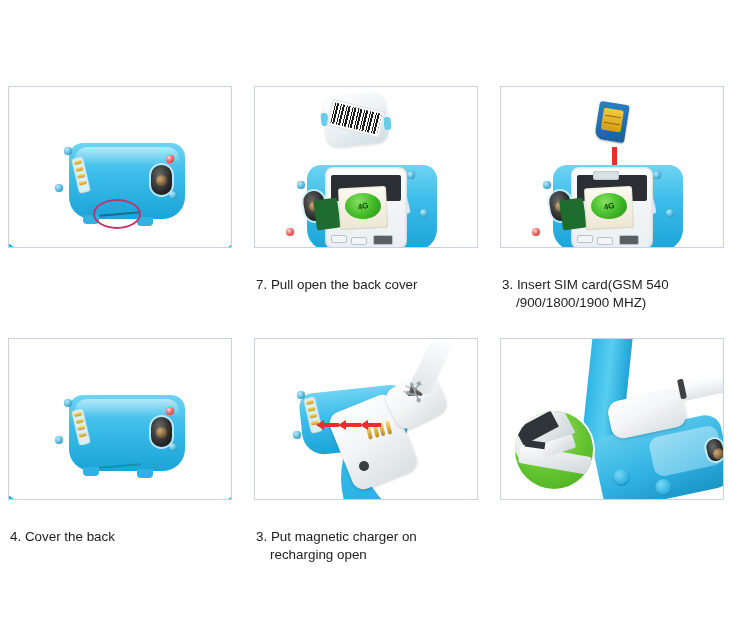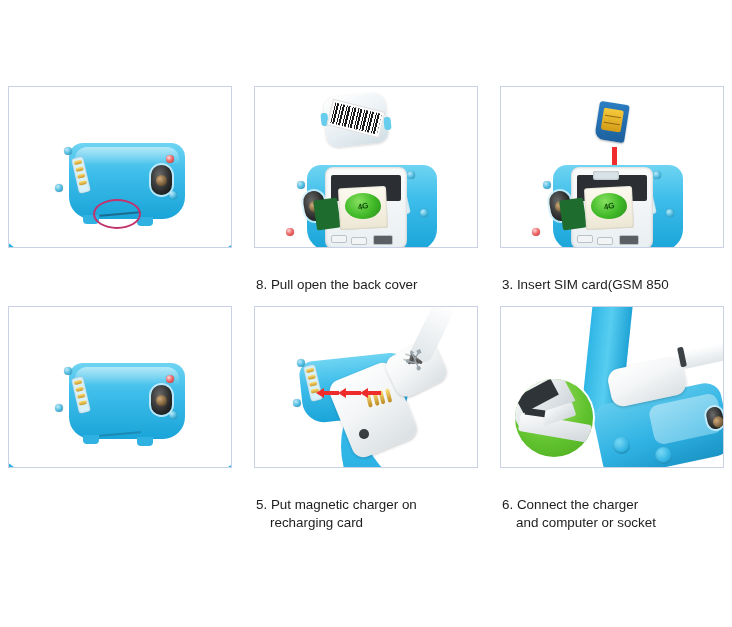--- a/index.html
+++ b/index.html
@@ -398,21 +398,21 @@
           <div class="battery" style="left:84px;top:100px;width:48px;height:42px;transform:rotate(-3deg);"></div>
           <div class="batt-sticker" style="left:90px;top:106px;width:36px;height:26px;">
             <span>4G</span>
           </div>
           <div class="port" style="left:76px;top:148px;width:16px;height:8px;"></div>
           <div class="port" style="left:96px;top:150px;width:16px;height:8px;"></div>
           <div class="port" style="left:118px;top:148px;width:20px;height:10px;background:#5a5f63;"></div>
         </div>
       </div>
       <div class="caption">
-        <span>8. Pull open the back cover</span>
+        <span>7. Pull open the back cover</span>
       </div>
     </div>
 
     <div class="step">
       <div class="photo">
         <div class="scene">
           <div class="band" style="left:-62px;top:58px;width:352px;height:240px;"></div>
           <div class="band" style="left:-38px;top:38px;width:304px;height:212px;background:#ffffff;"></div>
 
           <div class="simcard" style="left:96px;top:16px;">
@@ -440,21 +440,22 @@
           <div class="battery" style="left:84px;top:100px;width:48px;height:42px;transform:rotate(-3deg);"></div>
           <div class="batt-sticker" style="left:90px;top:106px;width:36px;height:26px;">
             <span>4G</span>
           </div>
           <div class="port" style="left:76px;top:148px;width:16px;height:8px;"></div>
           <div class="port" style="left:96px;top:150px;width:16px;height:8px;"></div>
           <div class="port" style="left:118px;top:148px;width:20px;height:10px;background:#5a5f63;"></div>
         </div>
       </div>
       <div class="caption">
-        <span>3. Insert SIM card(GSM 850</span>
+        <span>3. Insert SIM card(GSM 540</span>
+        <span class="ln2">/900/1800/1900 MHZ)</span>
       </div>
     </div>
 
     <div class="step">
       <div class="photo">
         <div class="scene">
           <div class="band" style="left:-66px;top:-4px;width:356px;height:244px;"></div>
           <div class="band" style="left:-42px;top:-24px;width:308px;height:214px;background:#ffffff;"></div>
           <div class="band-shine" style="left:-54px;top:4px;width:330px;height:90px;opacity:.5;"></div>
           <div class="w-body" style="left:60px;top:56px;width:116px;height:76px;"></div>
@@ -467,20 +468,23 @@
           <div class="screw" style="left:160px;top:104px;"></div>
           <div class="pins" style="left:66px;top:70px;">
             <i></i>
               <i></i>
               <i></i>
               <i></i>
           </div>
           <div class="sensor" style="left:142px;top:78px;"></div>
           <div class="gap-line" style="left:90px;top:126px;width:42px;opacity:.5;"></div>
         </div>
+      </div>
+      <div class="caption">
+        <span>4. Cover the back</span>
       </div>
     </div>
 
     <div class="step">
       <div class="photo">
         <div class="scene">
 
           <div class="band" style="left:-78px;top:-14px;width:300px;height:250px;"></div>
           <div class="band" style="left:-56px;top:-36px;width:256px;height:222px;background:#ffffff;"></div>
           <div class="band" style="left:86px;top:34px;width:260px;height:210px;"></div>
@@ -518,22 +522,22 @@
               <i></i>
           </div>
           <div class="btn-blue" style="left:104px;top:122px;width:10px;height:10px;background:#3a3f42;"></div>
 
           <div class="arrow-left" style="left:68px;top:84px;width:16px;"></div>
           <div class="arrow-left" style="left:90px;top:84px;width:16px;"></div>
           <div class="arrow-left" style="left:112px;top:84px;width:14px;"></div>
         </div>
       </div>
       <div class="caption">
-        <span>5. Put magnetic charger on</span>
-        <span class="ln2">recharging card</span>
+        <span>3. Put magnetic charger on</span>
+        <span class="ln2">recharging open</span>
       </div>
     </div>
 
     <div class="step">
       <div class="photo">
         <div class="scene">
 
           <div style="position:absolute;left:86px;top:-8px;width:40px;height:120px;
                       background:linear-gradient(90deg,#2fb6e6,#57cdf0,#1fa3d6);
                       border-radius:6px;transform:rotate(6deg);"></div>
@@ -555,22 +559,18 @@
 
           <div class="inset-circle" style="left:14px;top:72px;width:78px;height:78px;">
             <div class="laptop-wedge" style="left:-6px;top:4px;width:62px;height:34px;transform:rotate(-28deg);"></div>
             <div class="laptop-dark" style="left:2px;top:8px;width:40px;height:18px;transform:rotate(-28deg);"></div>
             <div class="laptop-wedge" style="left:4px;top:40px;width:72px;height:18px;transform:rotate(10deg);border-radius:3px;"></div>
             <div class="laptop-wedge" style="left:26px;top:28px;width:34px;height:14px;transform:rotate(-18deg);border-radius:2px;"></div>
             <div class="laptop-dark" style="left:10px;top:30px;width:20px;height:7px;transform:rotate(8deg);"></div>
           </div>
         </div>
       </div>
-      <div class="caption">
-        <span>6. Connect the charger</span>
-        <span class="ln2">and computer or socket</span>
-      </div>
     </div>
 
   </div>
 
 
 </div>
 
 </body></html>

